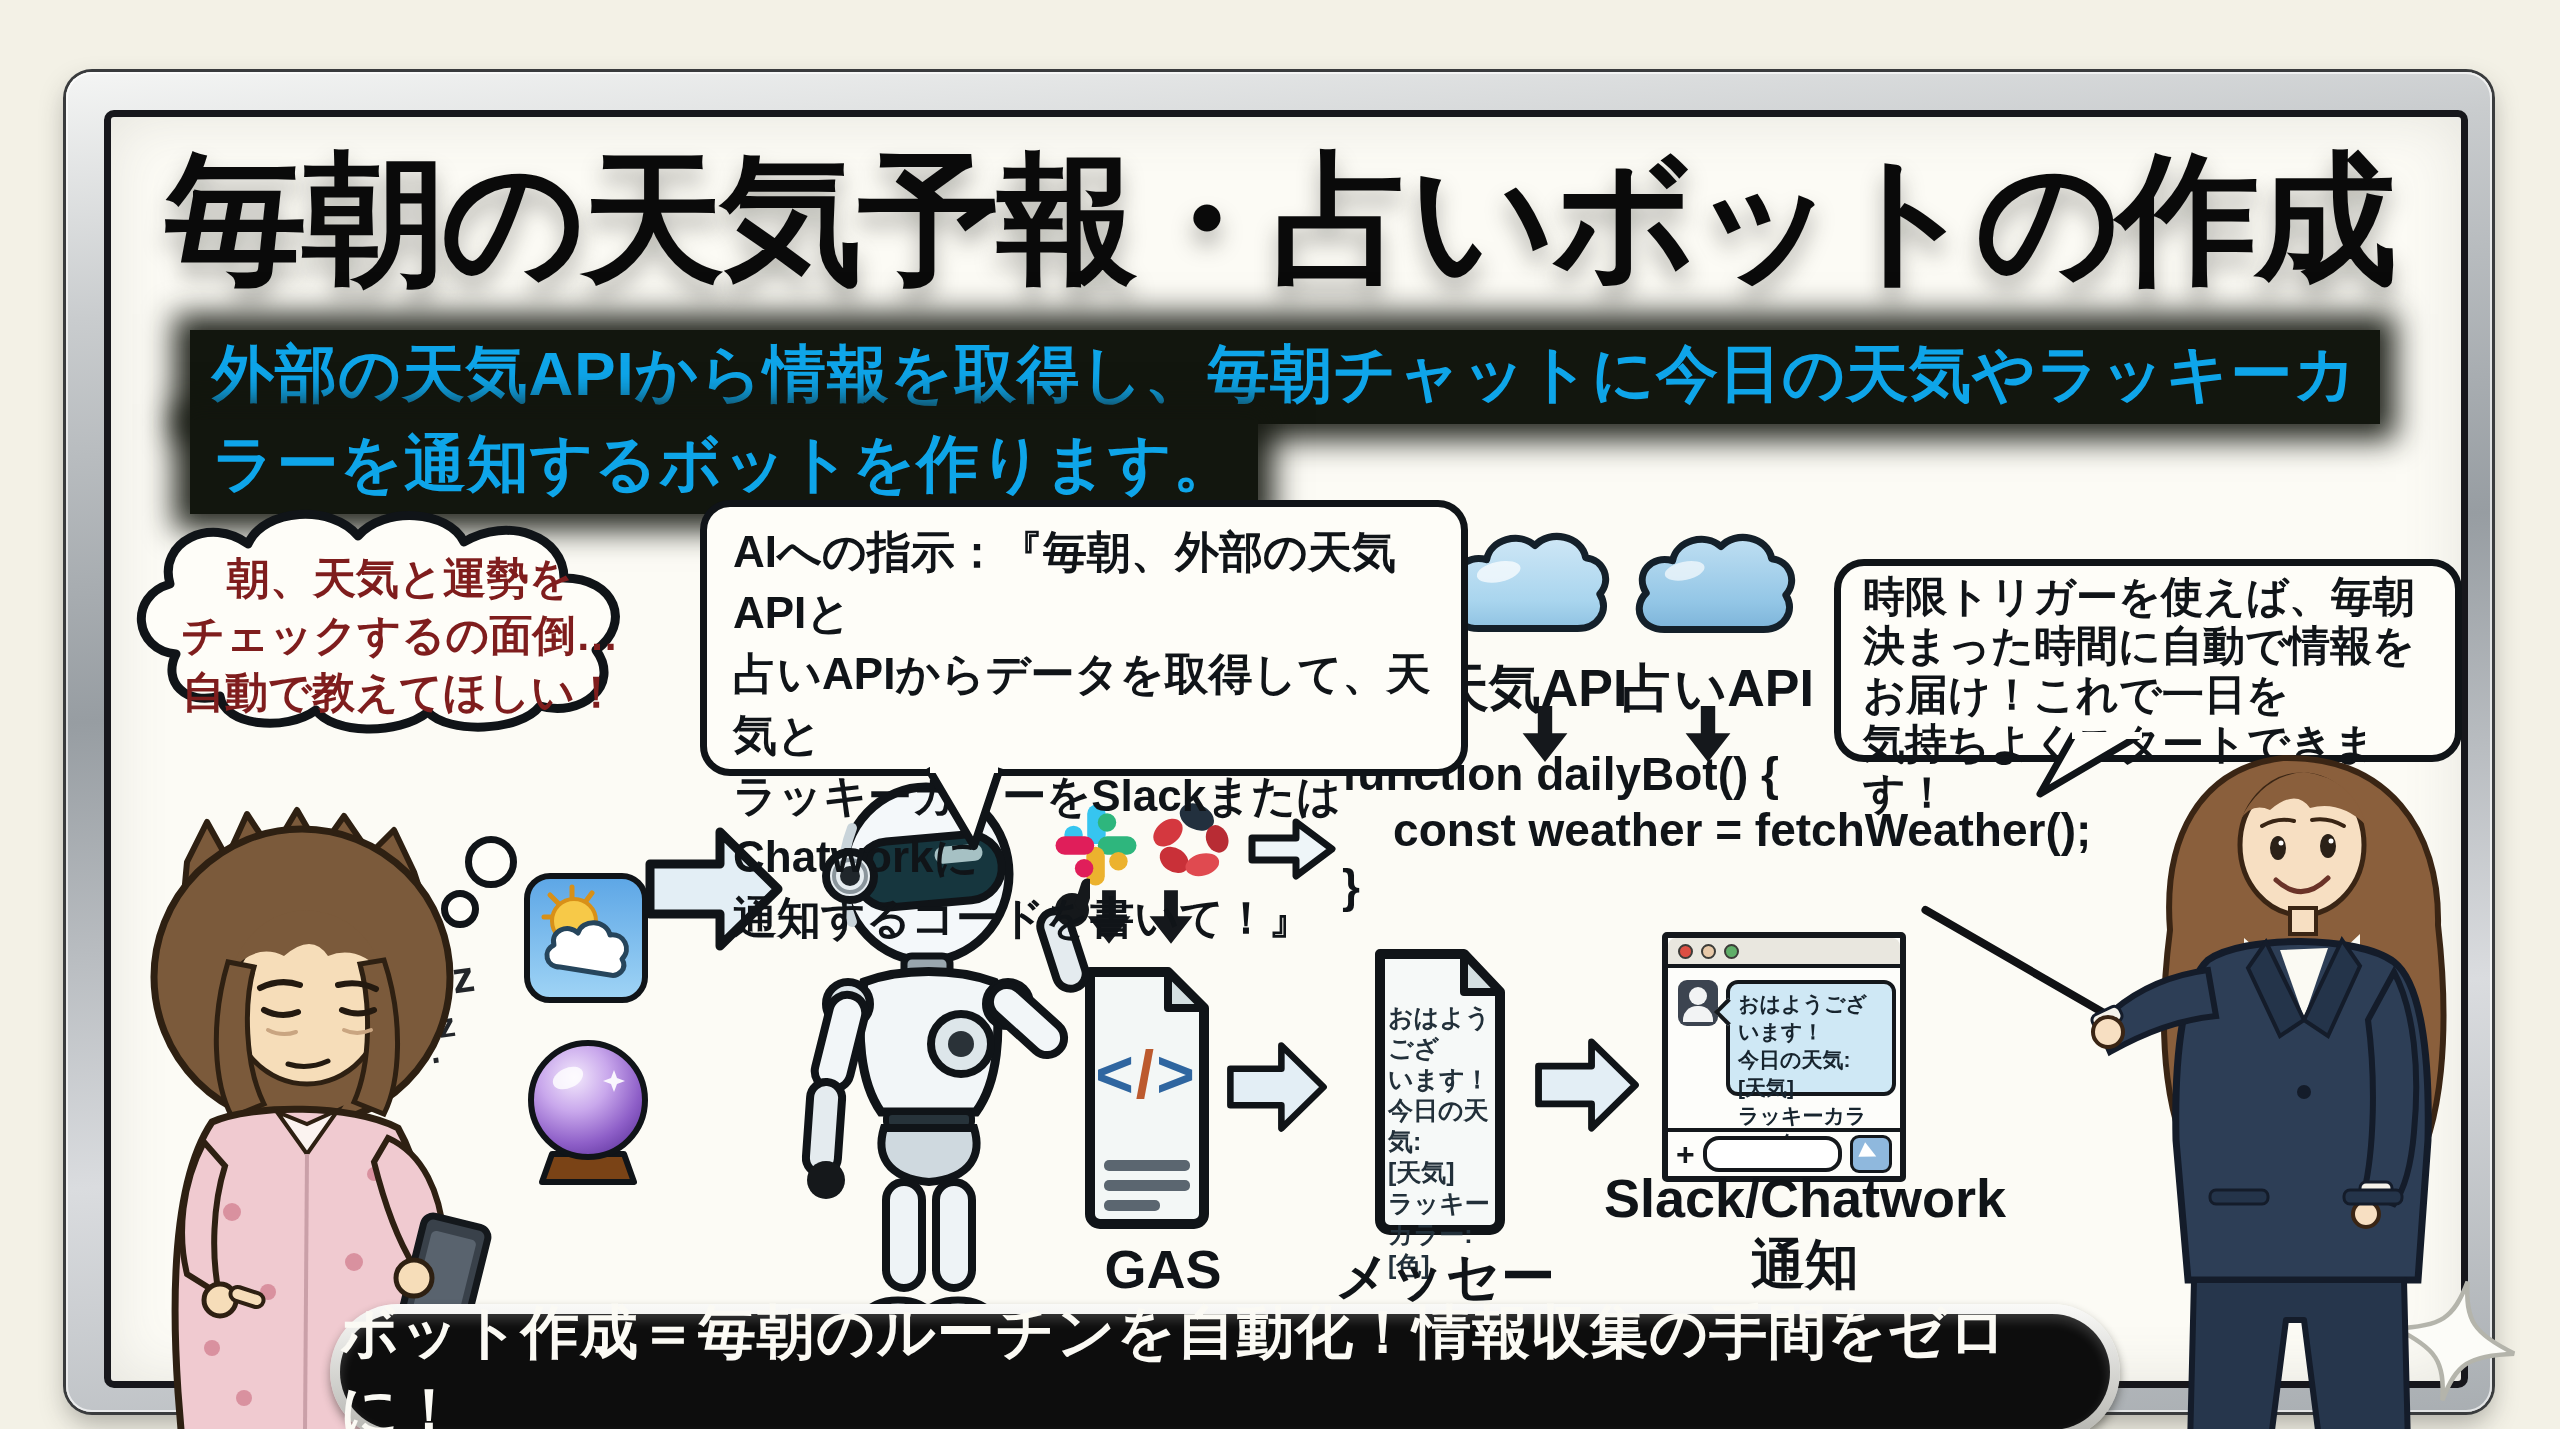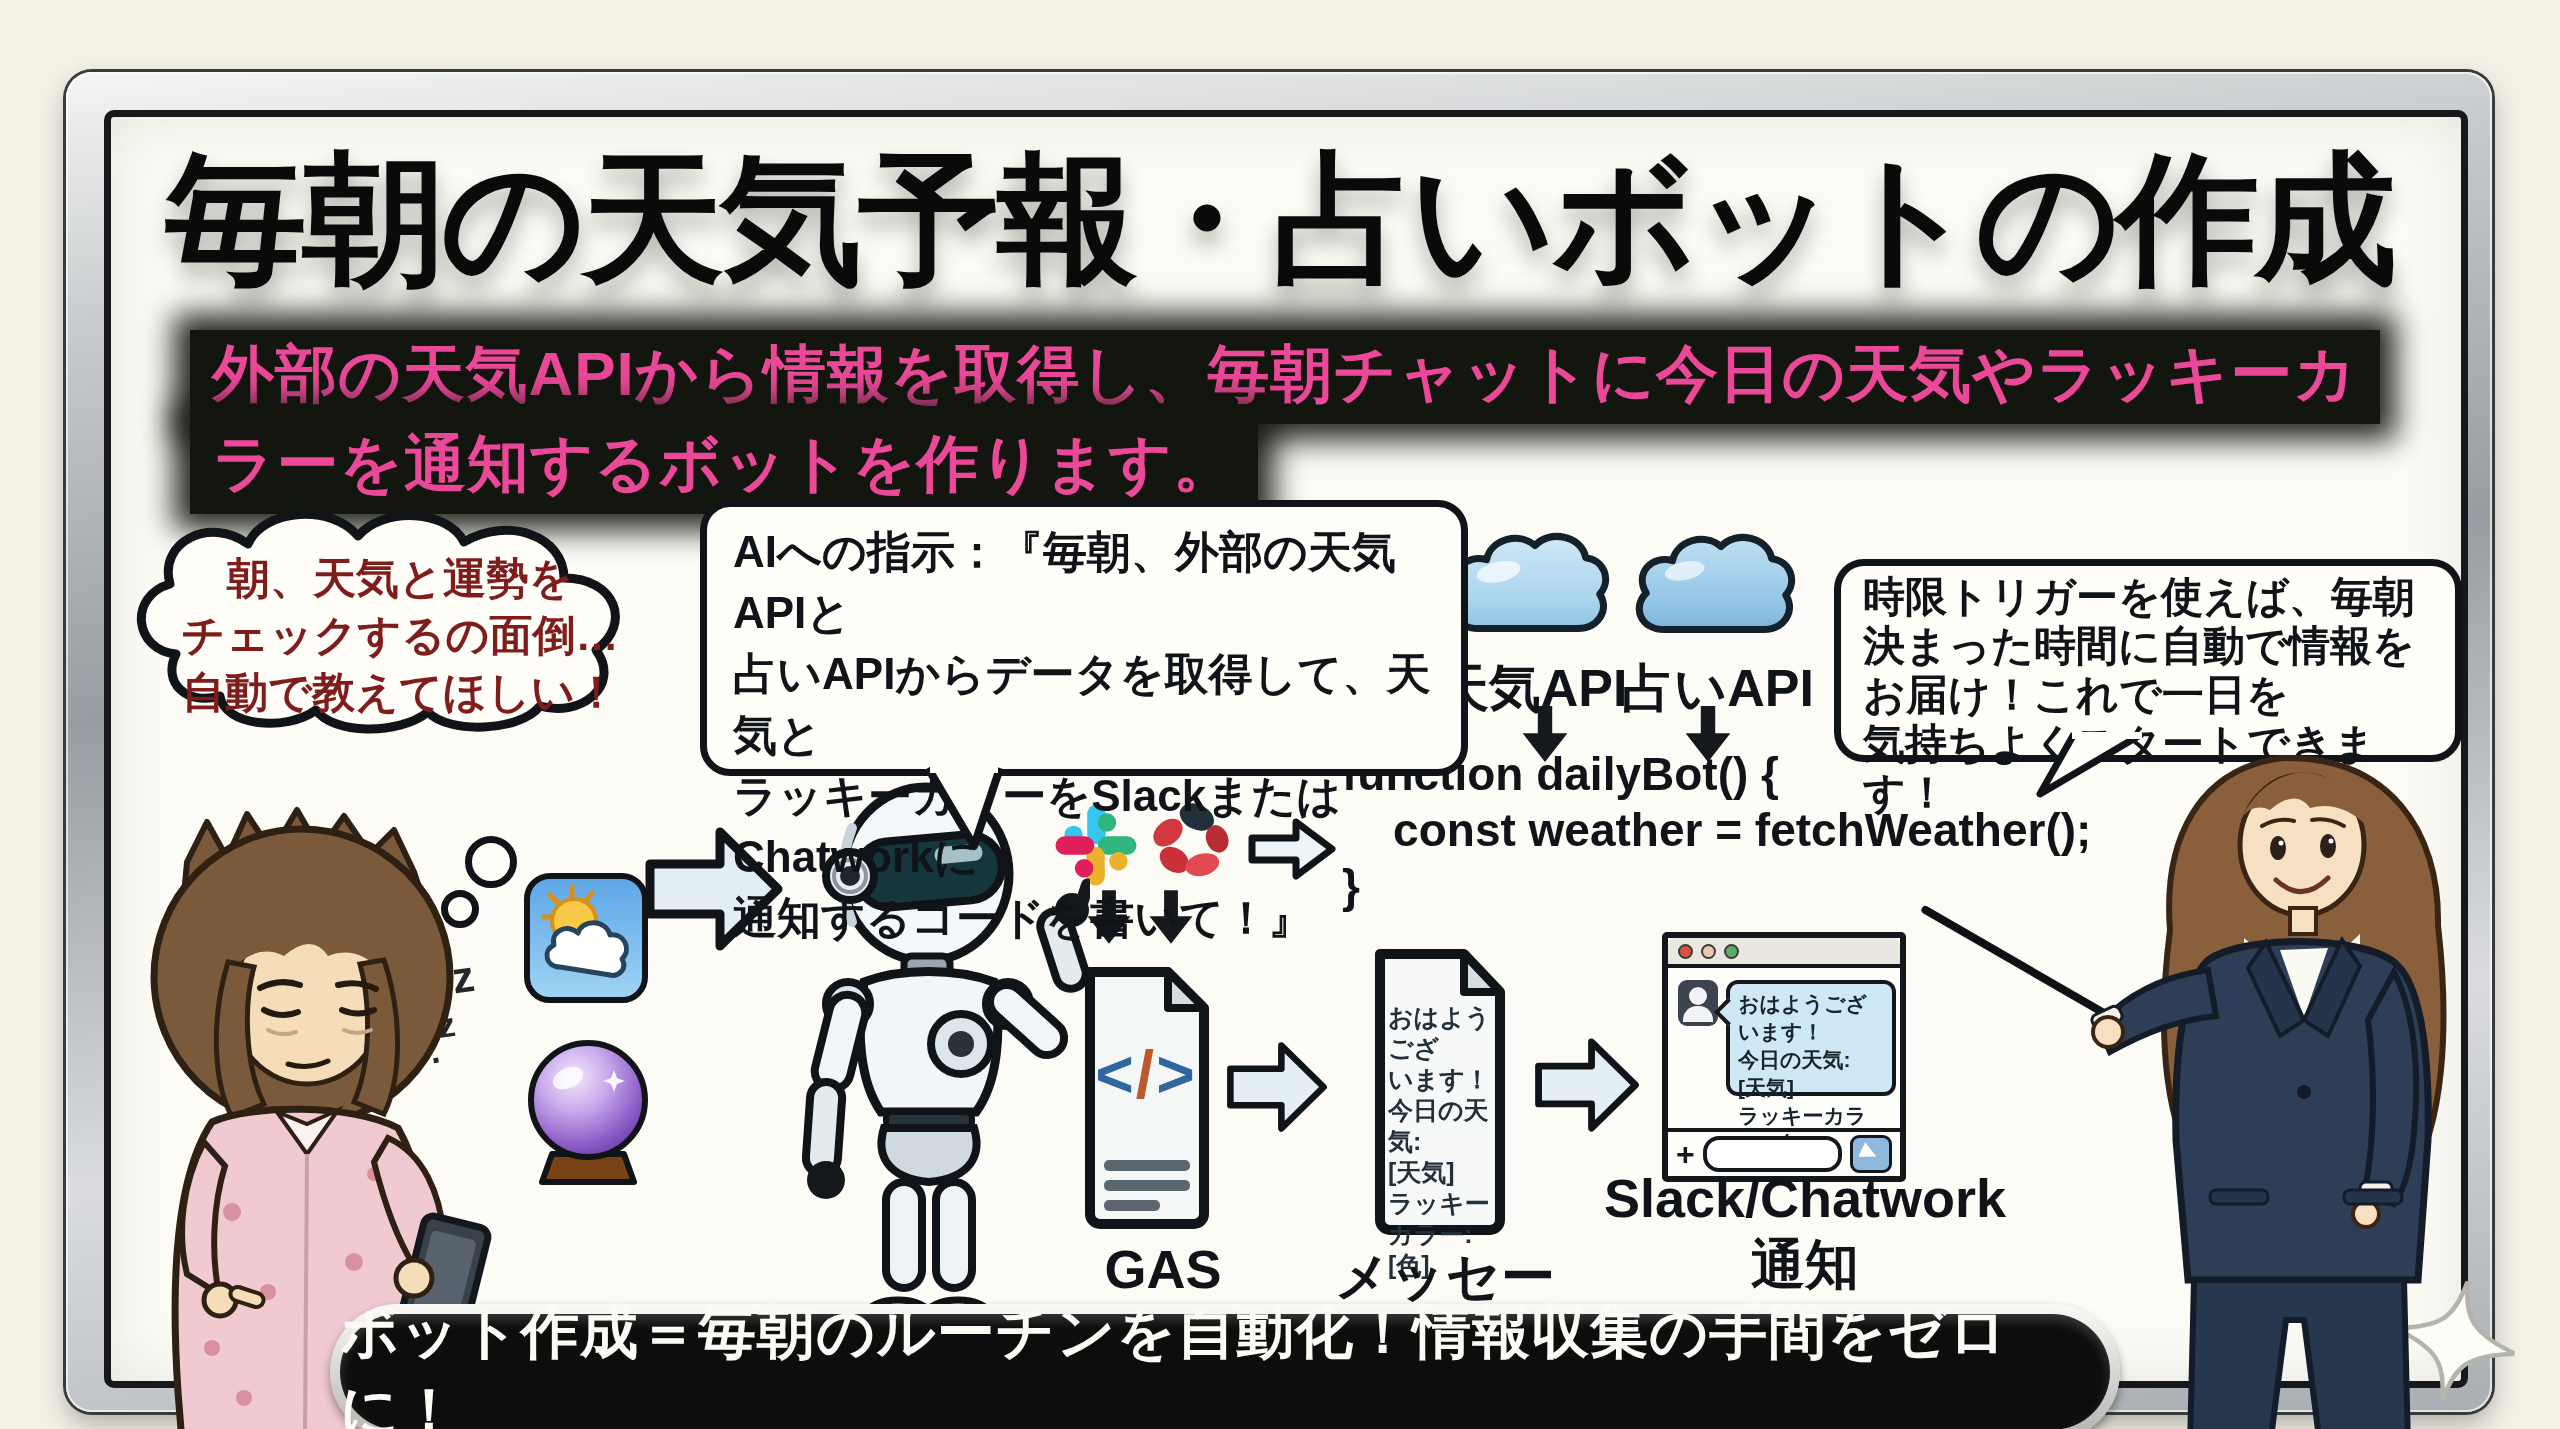--- a/index.html
+++ b/index.html
@@ -12,21 +12,21 @@
   
   .frame{left:66px;top:52px;width:2426px;height:1340px;border-radius:26px;
     background:linear-gradient(175deg,#f4f5f4 0%,#c9ccce 16%,#979da2 42%,#dadcdf 72%,#a9aeb2 100%);
     box-shadow:0 0 0 3px #393b3d,0 12px 26px rgba(50,50,45,.35),inset 0 0 0 2px rgba(255,255,255,.65);}
   .board{left:104px;top:90px;width:2350px;height:1264px;background:#fcfbf5;
     border:7px solid #17171c;border-radius:10px;box-shadow:inset 0 0 60px rgba(90,95,85,.14);}
 
   .title{left:104px;top:94px;width:2350px;text-align:center;font-size:142px;line-height:210px;
     font-weight:900;letter-spacing:-4px;color:#0a0a0a;text-shadow:0 14px 22px rgba(40,40,35,.35);}
 
-  .sub-line{font-size:62px;font-weight:800;letter-spacing:1px;color:#ec4899;}
+  .sub-line{font-size:62px;font-weight:800;letter-spacing:1px;color:#0ea5e9;}
   .sub-band{display:inline-block;background:#12160e;padding:2px 22px 8px;
     box-shadow:0 0 28px 16px rgba(18,22,14,.92);}
 
   
   .bubble{background:#fefdf8;border:7px solid #101418;border-radius:30px;
     font-weight:800;color:#101418;}
   .bubble-text{font-size:44px;line-height:61px;padding:14px 26px;}
 
   .cloud-text{font-size:43px;line-height:1.32;font-weight:800;text-align:center;color:#7f1d1d;}
 

